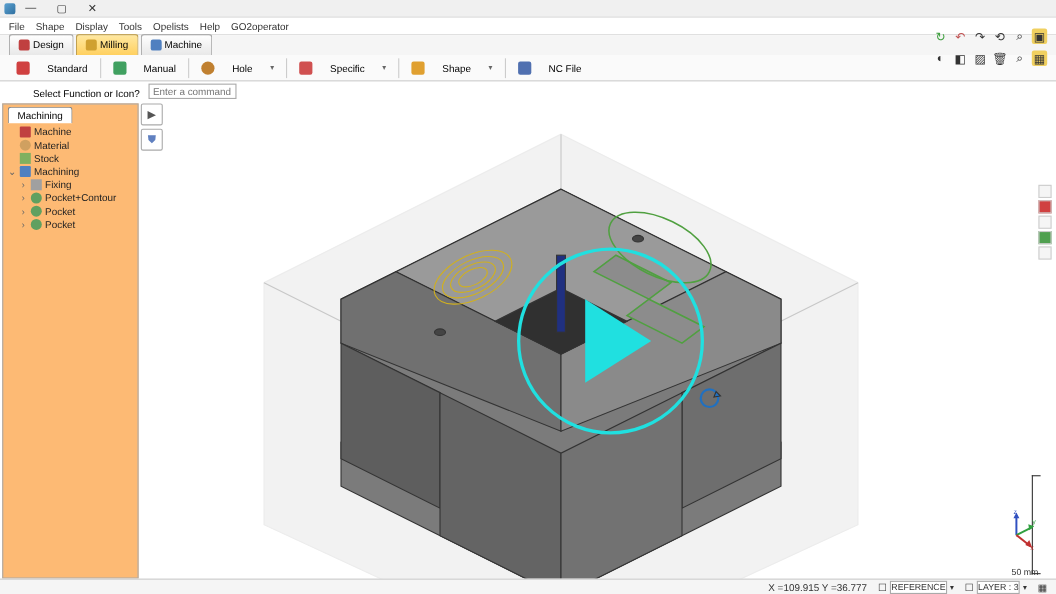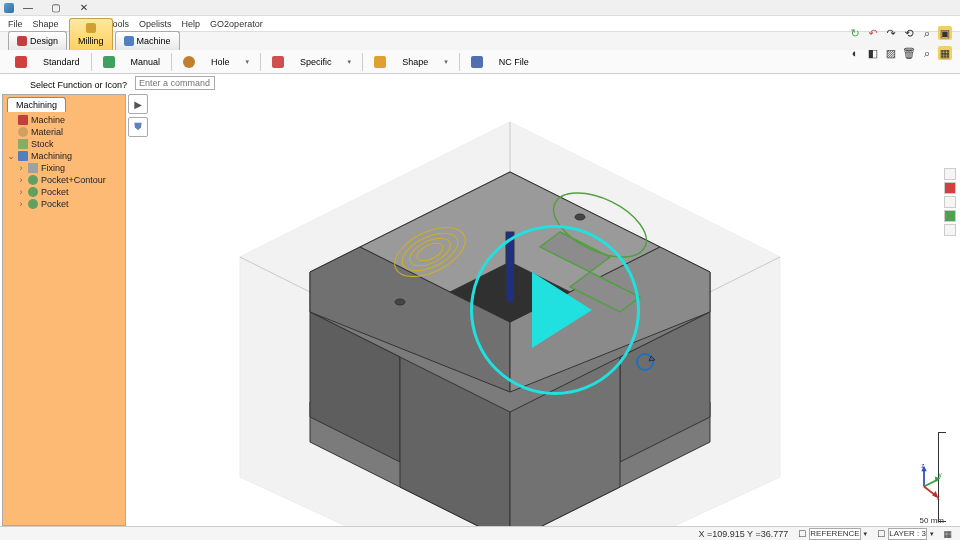--- a/index.html
+++ b/index.html
@@ -10,21 +10,21 @@
 .titlebar-text { font-size: 9px; color: #333; flex: 1; }
 .window-controls { display: flex; gap: 8px; }
 .window-btn { width: 20px; height: 14px; display: flex; align-items: center; justify-content: center; font-size: 10px; color: #333; cursor: pointer; }
 .window-btn.close { color: #333; }
 
 .menubar { height: 16px; display: flex; align-items: center; padding: 0 8px; gap: 10px; font-size: 9px; color: #333; border-bottom: 1px solid #ddd; }
 .menubar span { cursor: pointer; }
 
 .mode-tabs { height: 18px; display: flex; align-items: flex-end; padding: 0 8px; background: #f5f5f5; }
 .mode-tab { display: flex; align-items: center; gap: 3px; padding: 4px 8px; font-size: 9px; border: 1px solid #aaa; border-bottom: none; border-radius: 3px 3px 0 0; margin-right: 2px; background: linear-gradient(#fff,#e8e8e8); cursor: pointer; }
-.mode-tab.active { background: linear-gradient(#ffe8a0,#ffd060); border-color: #c0a050; flex-direction: column; }
+.mode-tab.active { background: linear-gradient(#ffe8a0,#ffd060); border-color: #c0a050; }
 .mode-tab-icon { width: 10px; height: 10px; }
 
 .toolbar { height: 24px; display: flex; align-items: center; padding: 2px 8px; gap: 2px; border-bottom: 1px solid #ccc; background: #fafafa; }
 .tool-btn { display: flex; align-items: center; gap: 16px; padding: 2px 6px; font-size: 9px; border: 1px solid transparent; border-radius: 2px; cursor: pointer; }
 .tool-icon { width: 12px; height: 12px; }
 .tool-sep { width: 1px; height: 18px; background: #ccc; margin: 0 2px; }
 
 .right-tools { position: absolute; top: 26px; right: 8px; display: flex; gap: 4px; }
 .right-tools-row2 { position: absolute; top: 46px; right: 8px; display: flex; gap: 4px; }
 .rt-btn { width: 14px; height: 14px; display: flex; align-items: center; justify-content: center; cursor: pointer; color: #333; font-size: 11px; }

